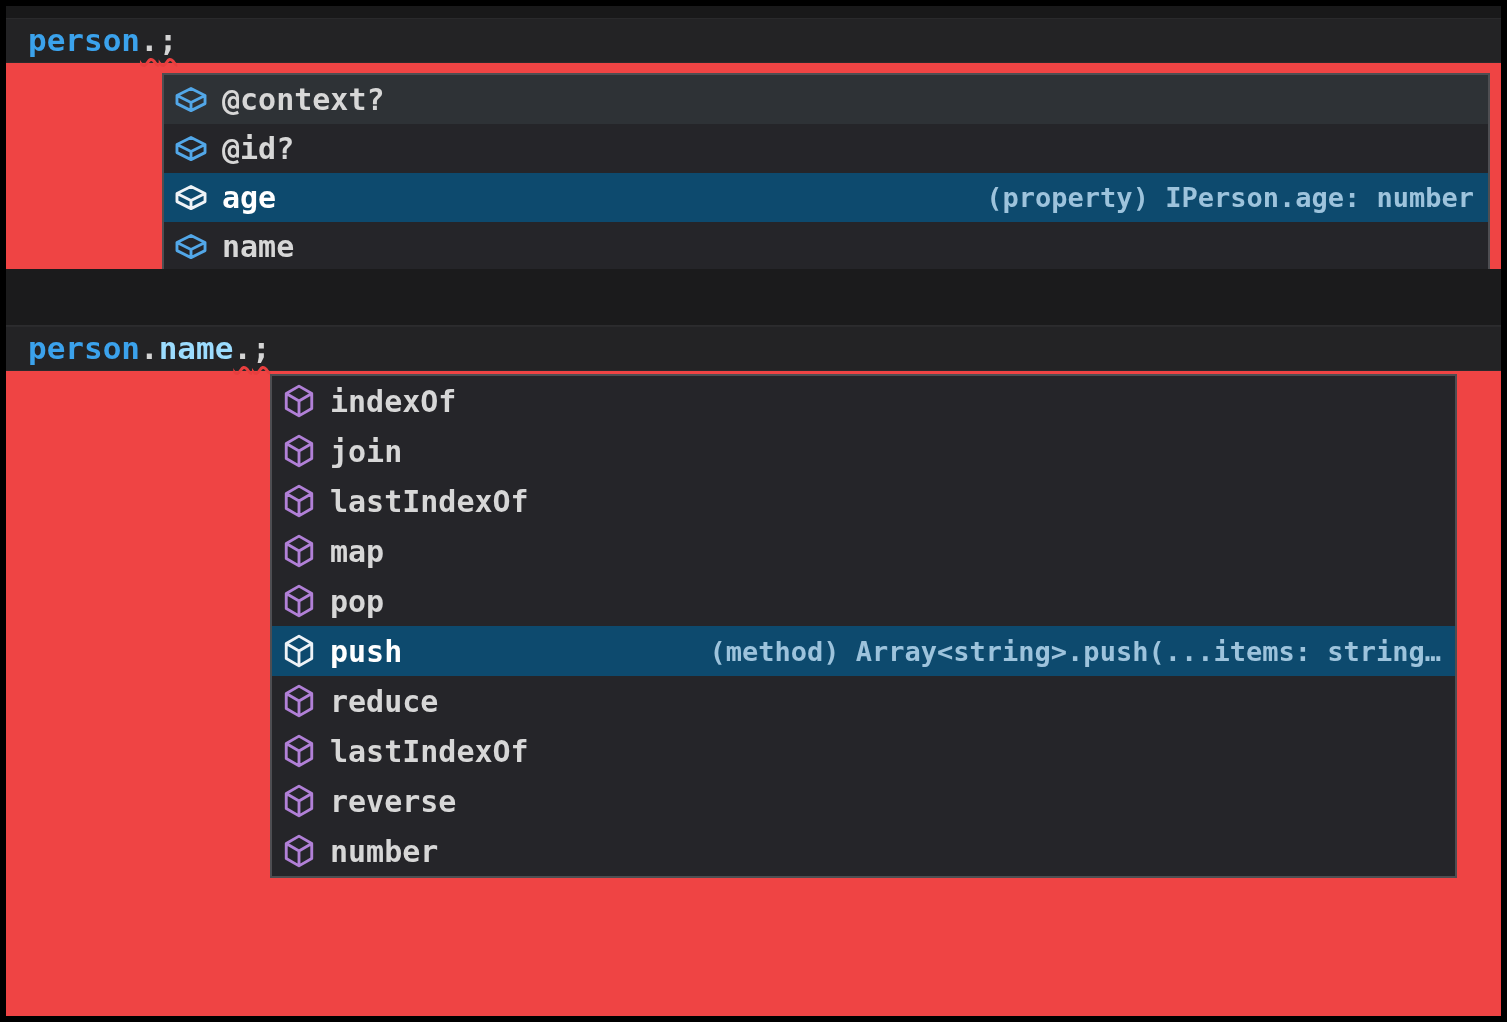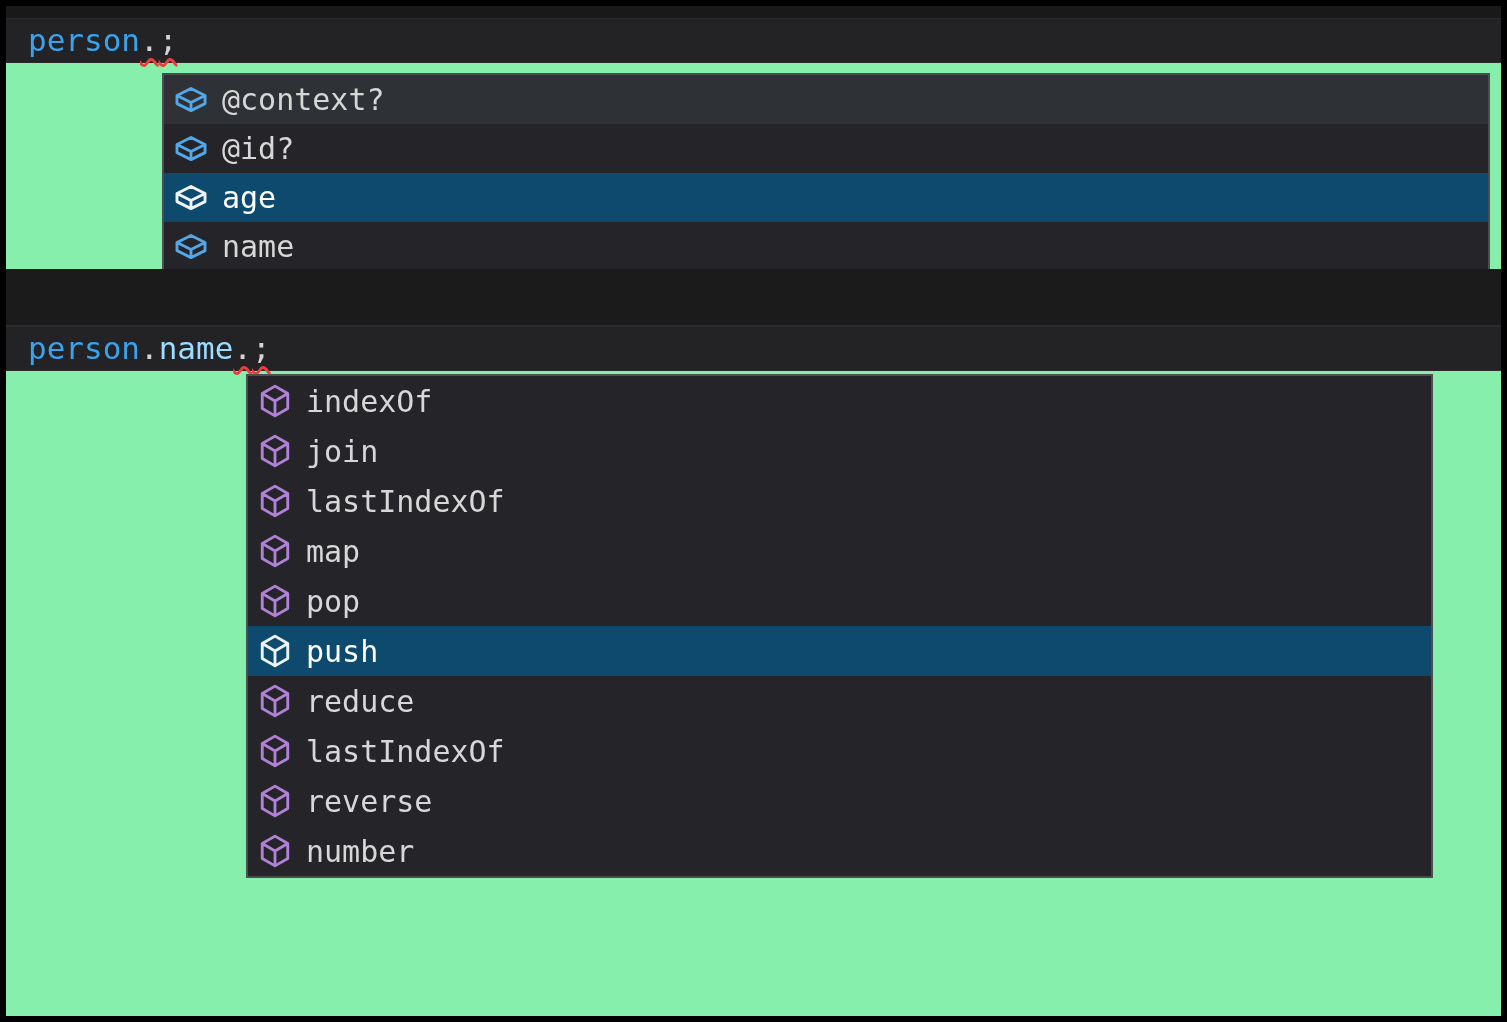--- a/index.html
+++ b/index.html
@@ -1,37 +1,37 @@
 <!DOCTYPE html>
 <html><head>
 <meta charset="utf-8">
 <style>
   * { margin:0; padding:0; box-sizing:border-box; }
   body { background:#000; font-family:"DejaVu Sans Mono","Liberation Mono",monospace; }
   .screen { position:relative; width:1507px; height:1022px; background:#000; overflow:hidden; }
-  .editor { position:absolute; left:6px; top:6px; right:6px; bottom:6px; background:#86efac; overflow:hidden; }
+  .editor { position:absolute; left:6px; top:6px; right:6px; bottom:6px; background:#ef4444; overflow:hidden;font-weight:bold; }
 
   .strip-top { position:absolute; left:0; right:0; top:0; height:12px; background:#19191a; }
   .strip-mid { position:absolute; left:0; right:0; top:263px; height:57px; background:#1b1b1c; border-bottom:1px solid #2c2c2e; }
 
   .code-line { position:absolute; left:0; right:0; height:45px; background:#232325;
                border-top:1px solid #2a2a2c; border-bottom:1px solid #2a2a2c;
                display:flex; align-items:center; padding-left:22px;
                font-size:31px; line-height:45px; white-space:pre; }
   .code-line-1 { top:12px; }
   .code-line-2 { top:320px; }
   .tok-var  { color:#3ba2ec; }
   .tok-prop { color:#9cdcfe; }
   .tok-pun  { color:#d4d4d4; }
   .err { text-decoration-line:underline; text-decoration-style:wavy; text-decoration-color:#e83e3e;
          text-decoration-thickness:3px; text-underline-offset:7px; }
 
   .suggest { position:absolute; background:#252529; border:2px solid #4e4e52; }
   .suggest-1 { left:156px; top:67px;  width:1328px; }
-  .suggest-2 { left:240px; top:368px; width:1187px; }
+  .suggest-2 { left:264px; top:368px; width:1187px; }
   .suggest-1 .row { height:49px; }
   .suggest-2 .row { height:50px; }
   .row { display:flex; align-items:center; padding:0 14px 0 10px; cursor:pointer; }
   .row.hover { background:#2e3236; }
   .row.selected { background:#0d4a6e; }
   .row .icon { width:34px; height:34px; flex:0 0 34px; margin-right:14px; display:flex; align-items:center; justify-content:center; }
   .row .icon svg { width:34px; height:34px; display:block; }
   .icon-field  { color:#52a7e8; }
   .icon-method { color:#b180d7; }
   .row.selected .icon-field, .row.selected .icon-method { color:#eef3f7; }
@@ -80,20 +80,21 @@
           </span>
         <span class="label">@id?</span>
       </div>
       <div class="row selected">
         <span class="icon icon-field">
             <svg viewBox="0 0 16 16">
               <use href="#cube-field"></use>
             </svg>
           </span>
         <span class="label">age</span>
+        <span class="detail">(property) IPerson.age: number</span>
       </div>
       <div class="row">
         <span class="icon icon-field">
             <svg viewBox="0 0 16 16">
               <use href="#cube-field"></use>
             </svg>
           </span>
         <span class="label">name</span>
       </div>
     </div>
@@ -145,20 +146,21 @@
           </span>
         <span class="label">pop</span>
       </div>
       <div class="row selected">
         <span class="icon icon-method">
             <svg viewBox="0 0 16 16">
               <use href="#cube-method"></use>
             </svg>
           </span>
         <span class="label">push</span>
+        <span class="detail">(method) Array&lt;string&gt;.push(...items: string…</span>
       </div>
       <div class="row">
         <span class="icon icon-method">
             <svg viewBox="0 0 16 16">
               <use href="#cube-method"></use>
             </svg>
           </span>
         <span class="label">reduce</span>
       </div>
       <div class="row">

